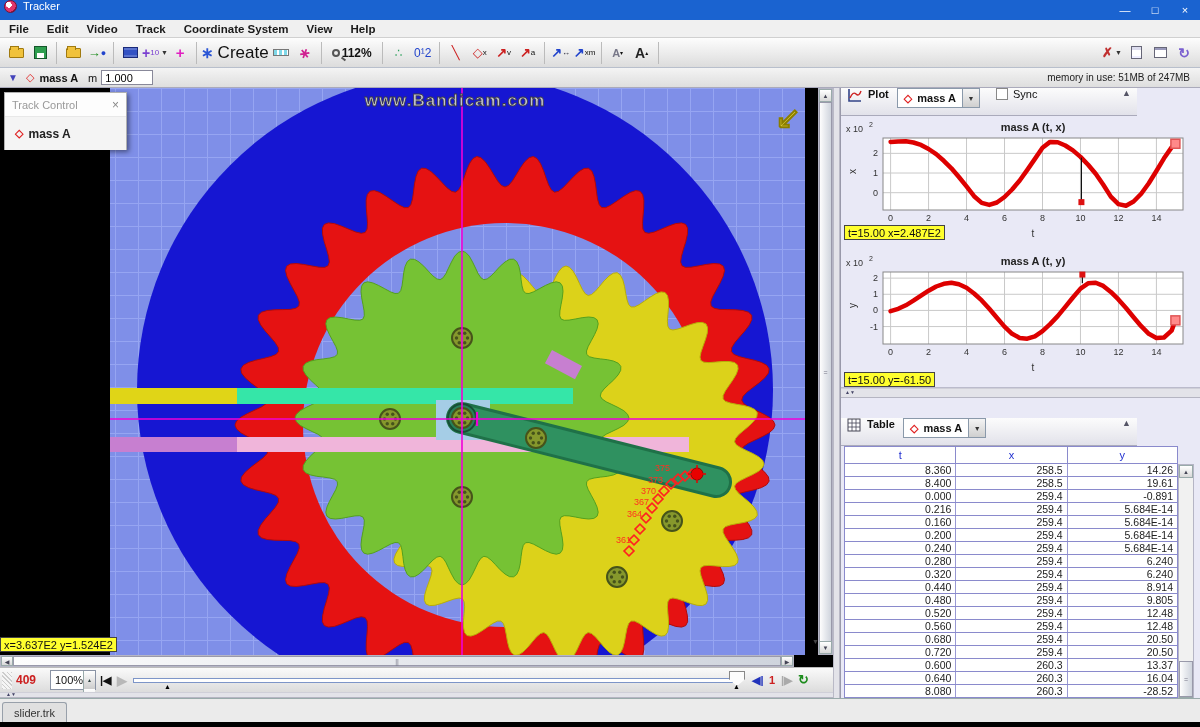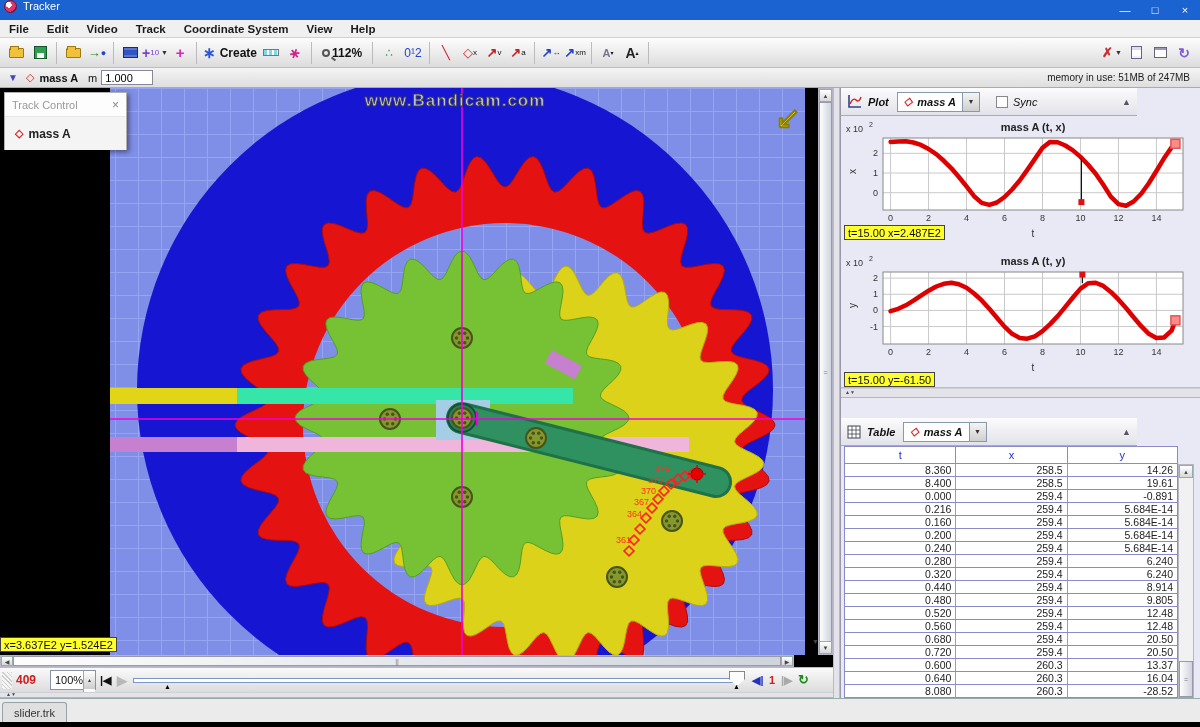--- a/index.html
+++ b/index.html
@@ -48,21 +48,21 @@
   .spin-btns{position:absolute;right:0;top:0;width:12px;height:18px;display:flex;flex-direction:column;}
   .spin-btns span{flex:1;font-size:5px;display:flex;align-items:center;justify-content:center;background:linear-gradient(#fff,#ccc);border-left:1px solid #9aa;color:#344;}
   #groove{position:absolute;left:133px;top:10px;width:600px;height:5px;background:#fff;border:1px solid #7d95c8;}
   #thumb{position:absolute;left:729px;top:3px;width:16px;height:15px;background:#fcfcfc;border:1px solid #888;clip-path:polygon(0 0,100% 0,100% 55%,50% 100%,0 55%);}
   .tri{position:absolute;font-size:7px;color:#000;}
   
   .split-h{position:absolute;background:#e3e3e9;border-top:1px solid #cfcfd8;border-bottom:1px solid #b5b5c2;}
   #vsplit{left:833px;top:88px;width:7px;height:610px;background:#e3e3e9;border-left:1px solid #b9b9c6;border-right:1px solid #b9b9c6;position:absolute;}
   
   #right-panel{left:840px;top:88px;width:360px;height:610px;background:#e9e9f6;position:absolute;border-left:1px solid #99a;}
-  .panel-header{position:absolute;left:0;width:296px;height:28px;background:linear-gradient(#fcfcfc,#e2e2ea);border-bottom:1px solid #aab;display:flex;align-items:center;padding:0 6px;font-style:italic;}
+  .panel-header{position:absolute;left:0;width:296px;height:28px;background:linear-gradient(#fcfcfc,#e2e2ea);border-bottom:1px solid #aab;display:flex;padding:0 6px;}
   .combo{display:flex;height:20px;margin-left:8px;}
   .combo-main{background:#fff;border:1px solid #8a99aa;display:flex;align-items:center;padding:0 6px;font-weight:bold;}
   .combo-btn{width:17px;background:linear-gradient(#f4f4f4,#cfcfcf);border:1px solid #8a99aa;border-left:none;display:flex;align-items:center;justify-content:center;font-size:7px;color:#333;}
   .diamond-red{color:#e02020;font-size:11px;margin-right:5px;}
   .collapse{position:absolute;right:6px;font-size:9px;color:#556;}
   .checkbox{width:12px;height:12px;background:#fff;border:1px solid #888;margin:0 5px 0 16px;}
   
   #table-area{position:absolute;left:0;top:310px;width:360px;height:300px;margin-top:20px;}
   #col-headers{position:absolute;left:3px;top:28px;width:334px;height:18px;display:flex;border:1px solid #8a8acc;background:#fff;}
   #col-headers div{border-right:1px solid #8a8acc;display:flex;align-items:center;justify-content:center;color:#2231d0;font-size:11px;}
@@ -129,21 +129,21 @@
         <span style="color:#7a3fd0;font-weight:bold;font-size:14px">+</span>
         <span class="sup" style="color:#7a3fd0">10</span>
         <span class="caret">▼</span>
       </span>
     <span class="ic">
         <span style="color:#e020c0;font-weight:bold;font-size:15px">+</span>
       </span>
     <span class="tsep"></span>
     <span class="ic" style="min-width:58px">
         <span style="color:#2a55d5;font-weight:bold;font-size:15px;margin-right:4px">∗</span>
-        <span style="font-weight:bold;font-size:12px">Create</span>
+        <span style="font-weight:normal;font-size:17px">Create</span>
       </span>
     <span class="ic">
         <span class="ruler-ic"></span>
       </span>
     <span class="ic">
         <span style="color:#d02090;font-weight:bold;font-size:14px;transform:rotate(20deg)">∗</span>
       </span>
     <span class="tsep"></span>
     <span class="ic" style="min-width:52px">
         <span class="mag"></span>

